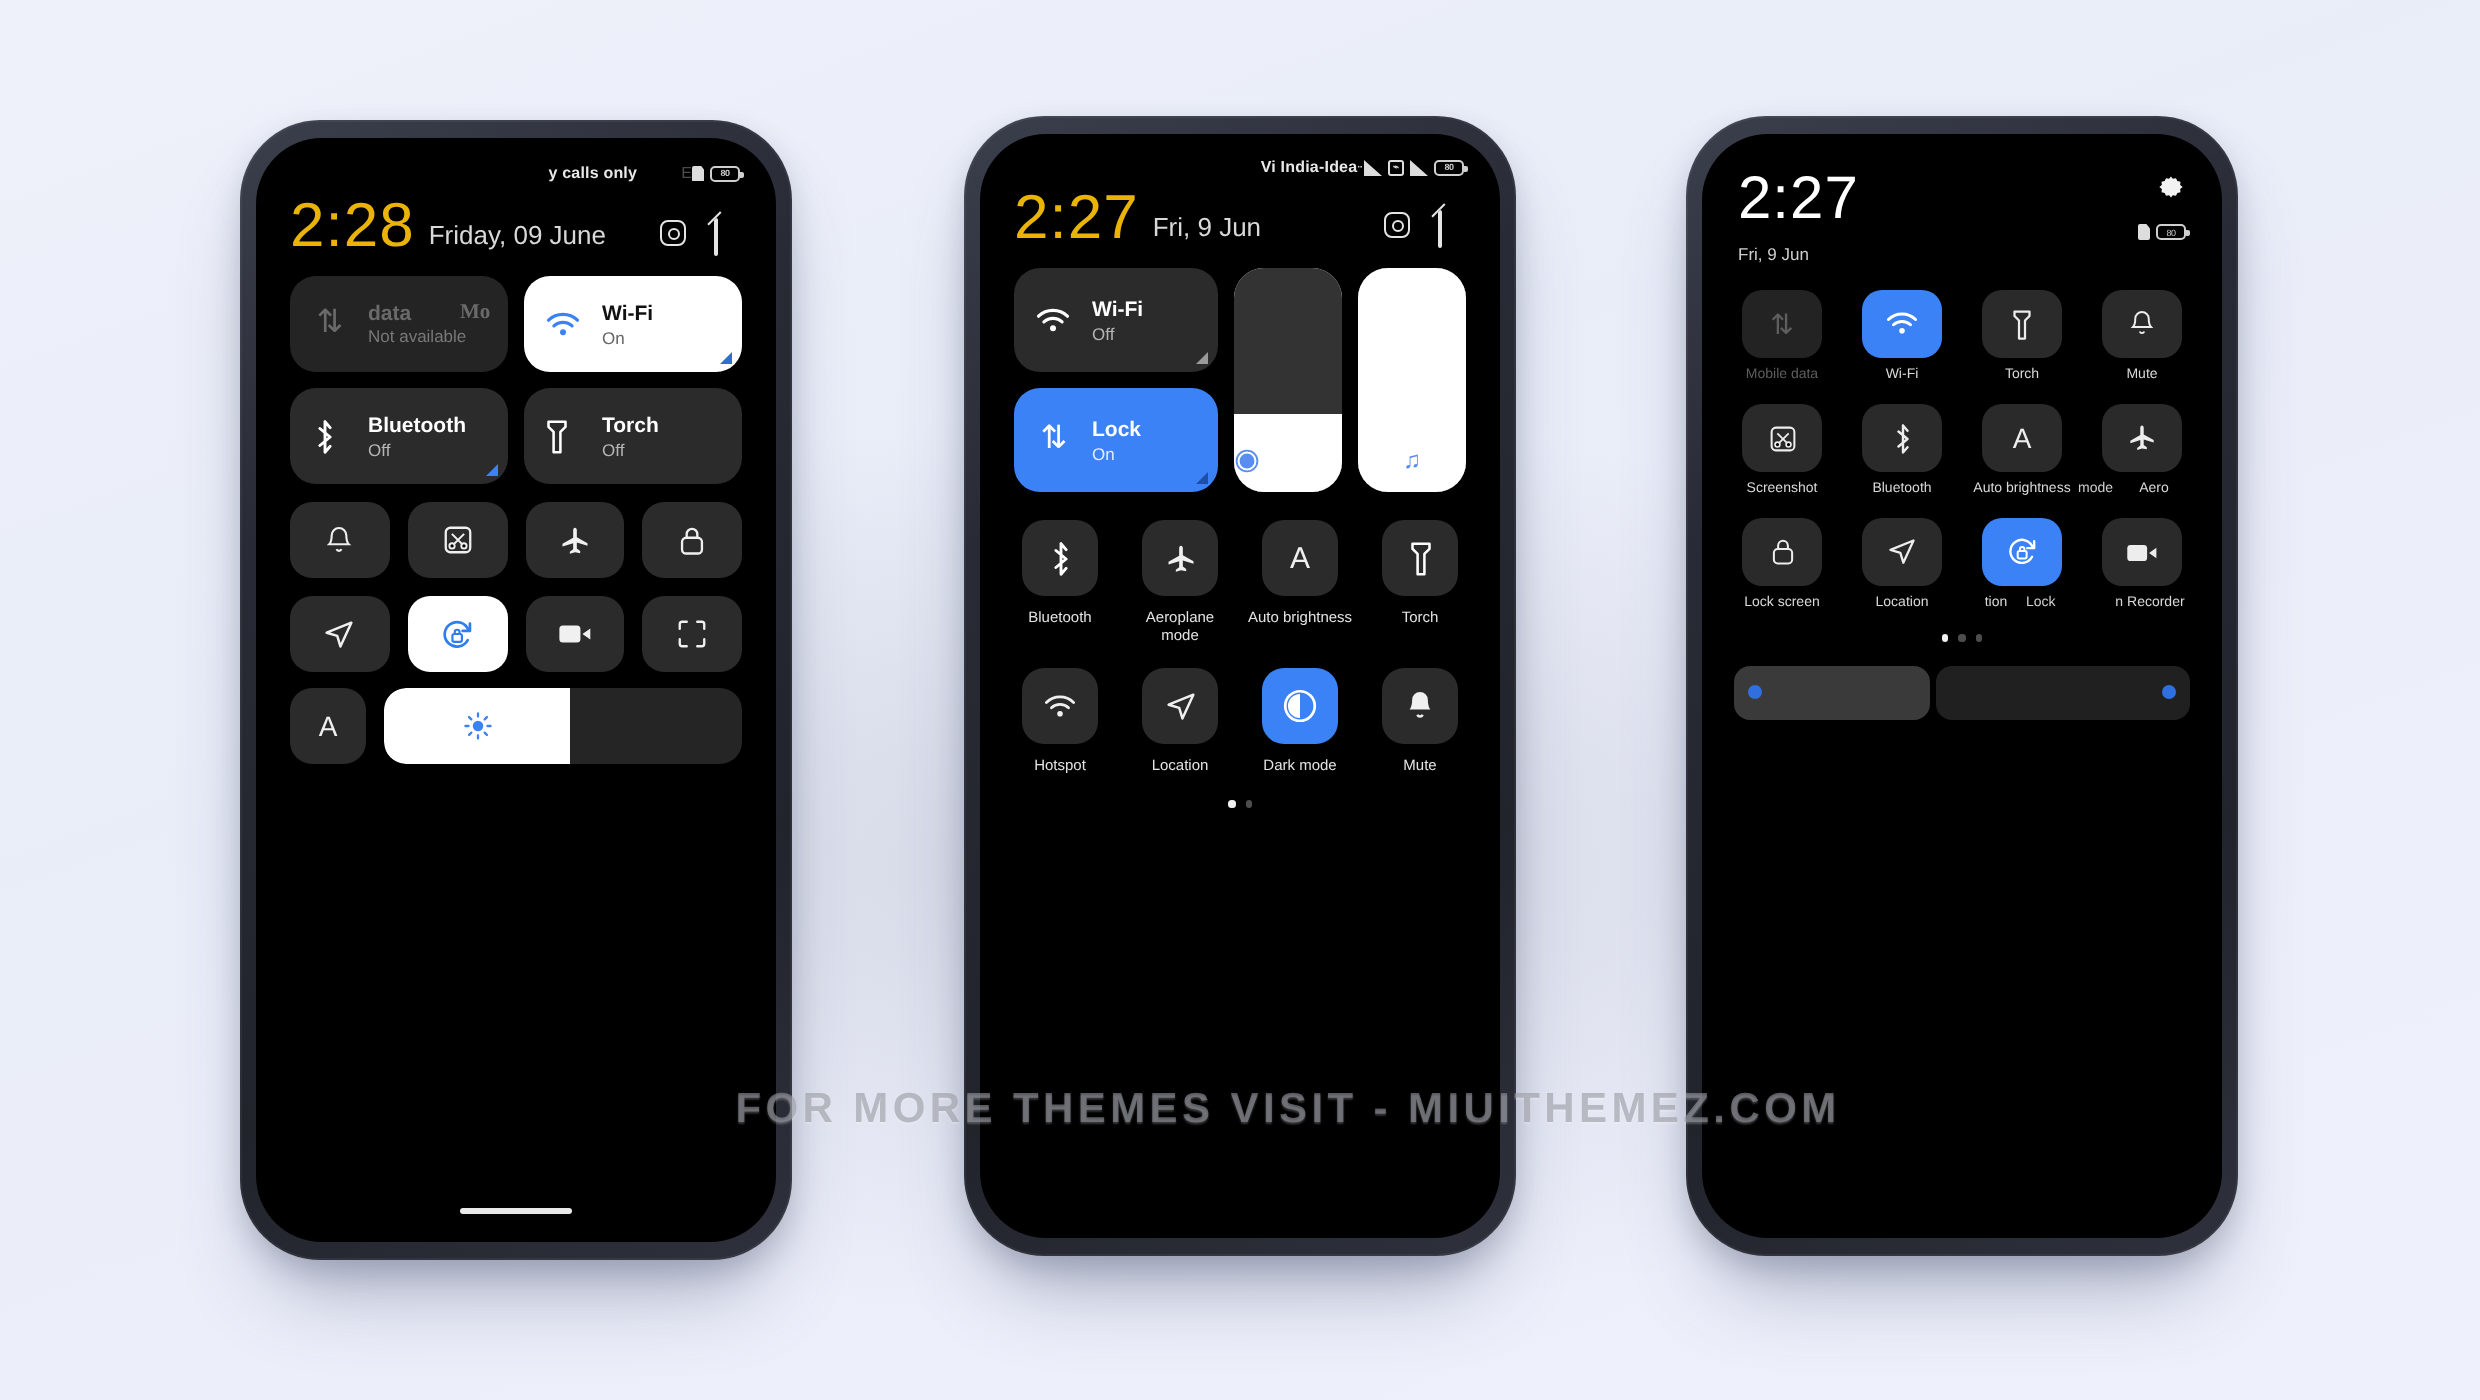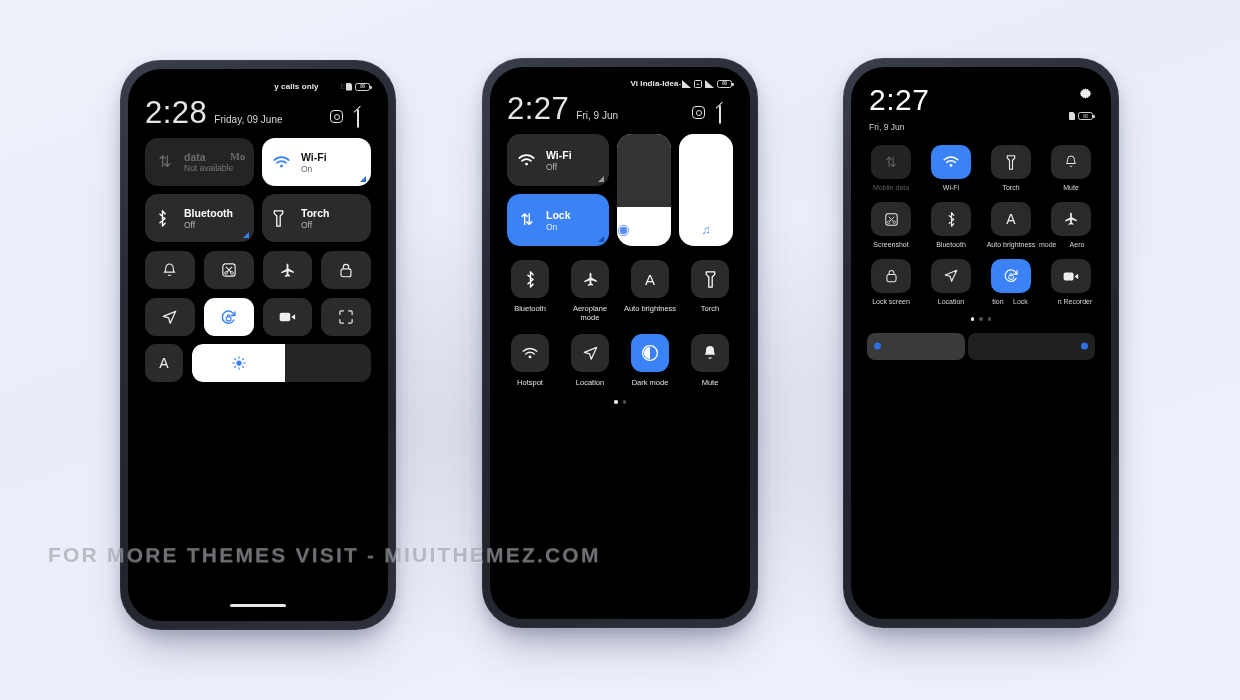--- a/index.html
+++ b/index.html
@@ -61,22 +61,22 @@
   .ico-batt::after { content:''; position:absolute; right:-2.5px; top:2px; width:1.5px; height:3px; background:#cfcfcf; border-radius:0 1px 1px 0;}
   .ico-sig { width: 9px; height: 8px; position: relative; }
   .ico-sig::before { content:''; position:absolute; left:0; bottom:0; width:0;height:0;
       border-left: 9px solid #ddd; border-top: 8px solid transparent; }
   .ico-box-sm { width:8px;height:8px;border:1px solid #ddd;border-radius:1.5px;
       display:flex;align-items:center;justify-content:center;font-size:5px;color:#ddd;}
   .sig-dots { font-size: 5px; color:#ddd; margin-right:-2px; letter-spacing:-0.5px;}
 
   
   .clockrow { display:flex; align-items:flex-end; padding: 6px 17px 0 17px; }
-  .bigtime { font-size: 31px; font-weight: 300; letter-spacing: 0.5px; line-height: 1; color:#e5e5e5;}
-  .datetxt { font-size: 10px; color:#d8d8d8; margin-left: 7px; margin-bottom: 3px; font-weight: 400;}
+  .bigtime { font-size: 31px; font-weight: 300; letter-spacing: 0.5px; line-height: 1; color:#eab308;}
+  .datetxt { font-size: 13px; color:#d8d8d8; margin-left: 7px; margin-bottom: 3px; font-weight: 400;}
   .hdr-icons { margin-left:auto; display:flex; gap:13px; align-items:center; margin-bottom:4px;}
   .ic-btn { width:14px;height:14px; position:relative; cursor:pointer; }
   .ic-hex { border:1.4px solid #e4e4e4; border-radius:4px; width:13px;height:13px;
             display:flex;align-items:center;justify-content:center;}
   .ic-hex::after{content:'';width:4px;height:4px;border:1.3px solid #e4e4e4;border-radius:50%;}
   .ic-edit { width:13px;height:13px;border:1.4px solid #e4e4e4;border-radius:3px;
              position:relative; overflow:visible;}
   .ic-edit::after{content:'';position:absolute;right:-3px;top:-3px;width:9px;height:2px;
              background:#000;transform:rotate(-45deg);border-bottom:1.4px solid #e4e4e4;}
 
@@ -161,21 +161,21 @@
   .p3dots { display:flex;justify-content:center;gap:5px;margin-top:12px;}
   .p3sliders { margin: 12px 16px 0 16px; display:flex; gap:3px; }
   .p3sl { height:27px; border-radius:8px; position:relative; overflow:hidden;}
   .p3sl.a { flex:0 0 43%; background:#3a3a3a; }
   .p3sl.b { flex:1; background:#202020; }
   .p3knob { position:absolute; top:50%; transform:translateY(-50%); width:7px;height:7px;
             border-radius:50%; background:#2f6fe0; }
 
   
   .wm {
-    position:absolute; left:0; right:0; top:543px; text-align:left;
+    position:absolute; left:0; right:0; top:543px; text-align:center;
     font-size:21px; font-weight:bold; letter-spacing:2.2px;
     color: rgba(150,152,160,0.60);
     text-shadow: 0 1px 1px rgba(255,255,255,0.22);
     pointer-events:none;
     margin-left:48px;
   }
 
   svg { display:block; }
 </style>
 </head>

